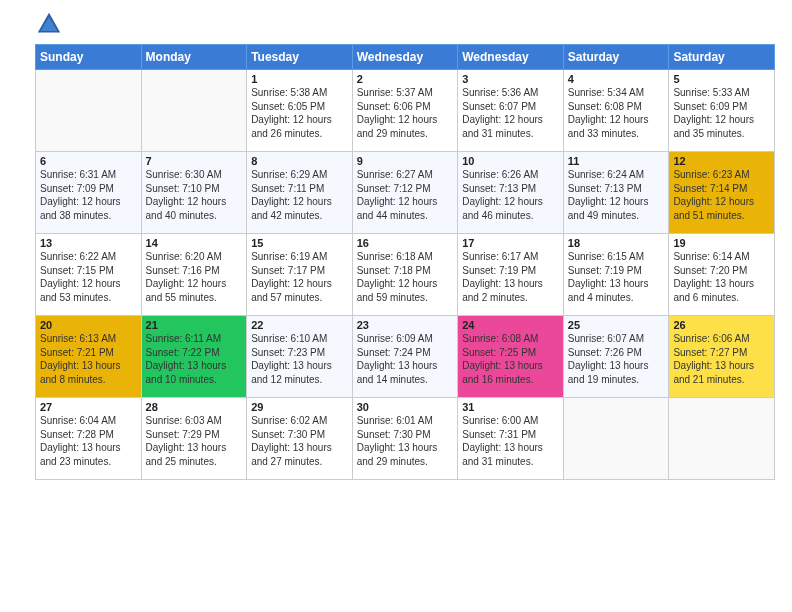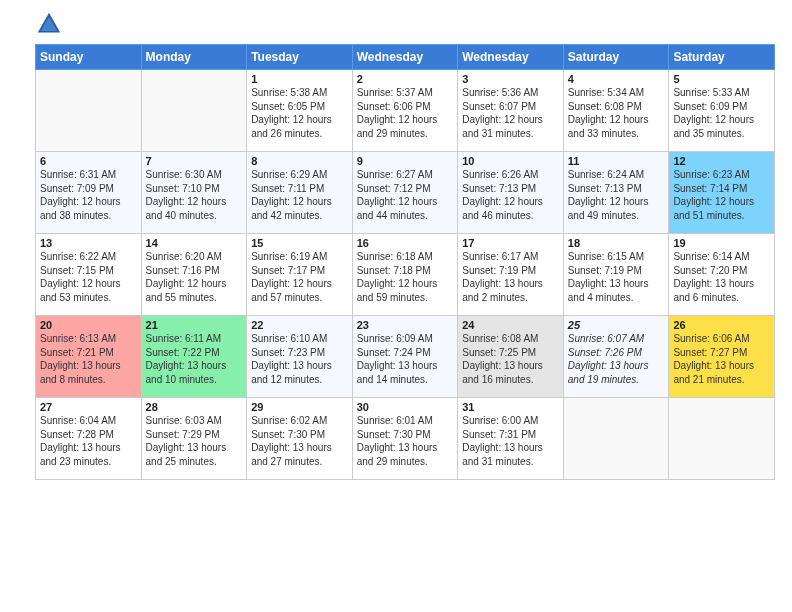--- a/index.html
+++ b/index.html
@@ -202,21 +202,21 @@
 Daylight: 12 hours
 and 46 minutes.</div>
           </td>
           <td style="background: rgb(245, 248, 255);">
             <span class="day-num">11</span>
             <div class="day-detail">Sunrise: 6:24 AM
 Sunset: 7:13 PM
 Daylight: 12 hours
 and 49 minutes.</div>
           </td>
-          <td style="background: #7dd3fc;">
+          <td style="background: #eab308;">
             <span class="day-num">12</span>
             <div class="day-detail">Sunrise: 6:23 AM
 Sunset: 7:14 PM
 Daylight: 12 hours
 and 51 minutes.</div>
           </td>
         </tr>
         <tr>
           <td>
             <span class="day-num">13</span>
@@ -262,56 +262,56 @@
           </td>
           <td>
             <span class="day-num">19</span>
             <div class="day-detail">Sunrise: 6:14 AM
 Sunset: 7:20 PM
 Daylight: 13 hours
 and 6 minutes.</div>
           </td>
         </tr>
         <tr>
-          <td style="background: #fca5a5;">
+          <td style="background: #eab308;">
             <span class="day-num">20</span>
             <div class="day-detail">Sunrise: 6:13 AM
 Sunset: 7:21 PM
 Daylight: 13 hours
 and 8 minutes.</div>
           </td>
-          <td style="background: #86efac;">
+          <td style="background: #22c55e;">
             <span class="day-num">21</span>
             <div class="day-detail">Sunrise: 6:11 AM
 Sunset: 7:22 PM
 Daylight: 13 hours
 and 10 minutes.</div>
           </td>
           <td style="background: rgb(245, 248, 255);">
             <span class="day-num">22</span>
             <div class="day-detail">Sunrise: 6:10 AM
 Sunset: 7:23 PM
 Daylight: 13 hours
 and 12 minutes.</div>
           </td>
           <td style="background: rgb(245, 248, 255);">
             <span class="day-num">23</span>
             <div class="day-detail">Sunrise: 6:09 AM
 Sunset: 7:24 PM
 Daylight: 13 hours
 and 14 minutes.</div>
           </td>
-          <td style="background: #e5e5e5;">
+          <td style="background: #ec4899;">
             <span class="day-num">24</span>
             <div class="day-detail">Sunrise: 6:08 AM
 Sunset: 7:25 PM
 Daylight: 13 hours
 and 16 minutes.</div>
           </td>
-          <td style="background: rgb(245, 248, 255); font-style: italic;">
+          <td style="background: rgb(245, 248, 255);">
             <span class="day-num">25</span>
             <div class="day-detail">Sunrise: 6:07 AM
 Sunset: 7:26 PM
 Daylight: 13 hours
 and 19 minutes.</div>
           </td>
           <td style="background: #fde047;">
             <span class="day-num">26</span>
             <div class="day-detail">Sunrise: 6:06 AM
 Sunset: 7:27 PM

